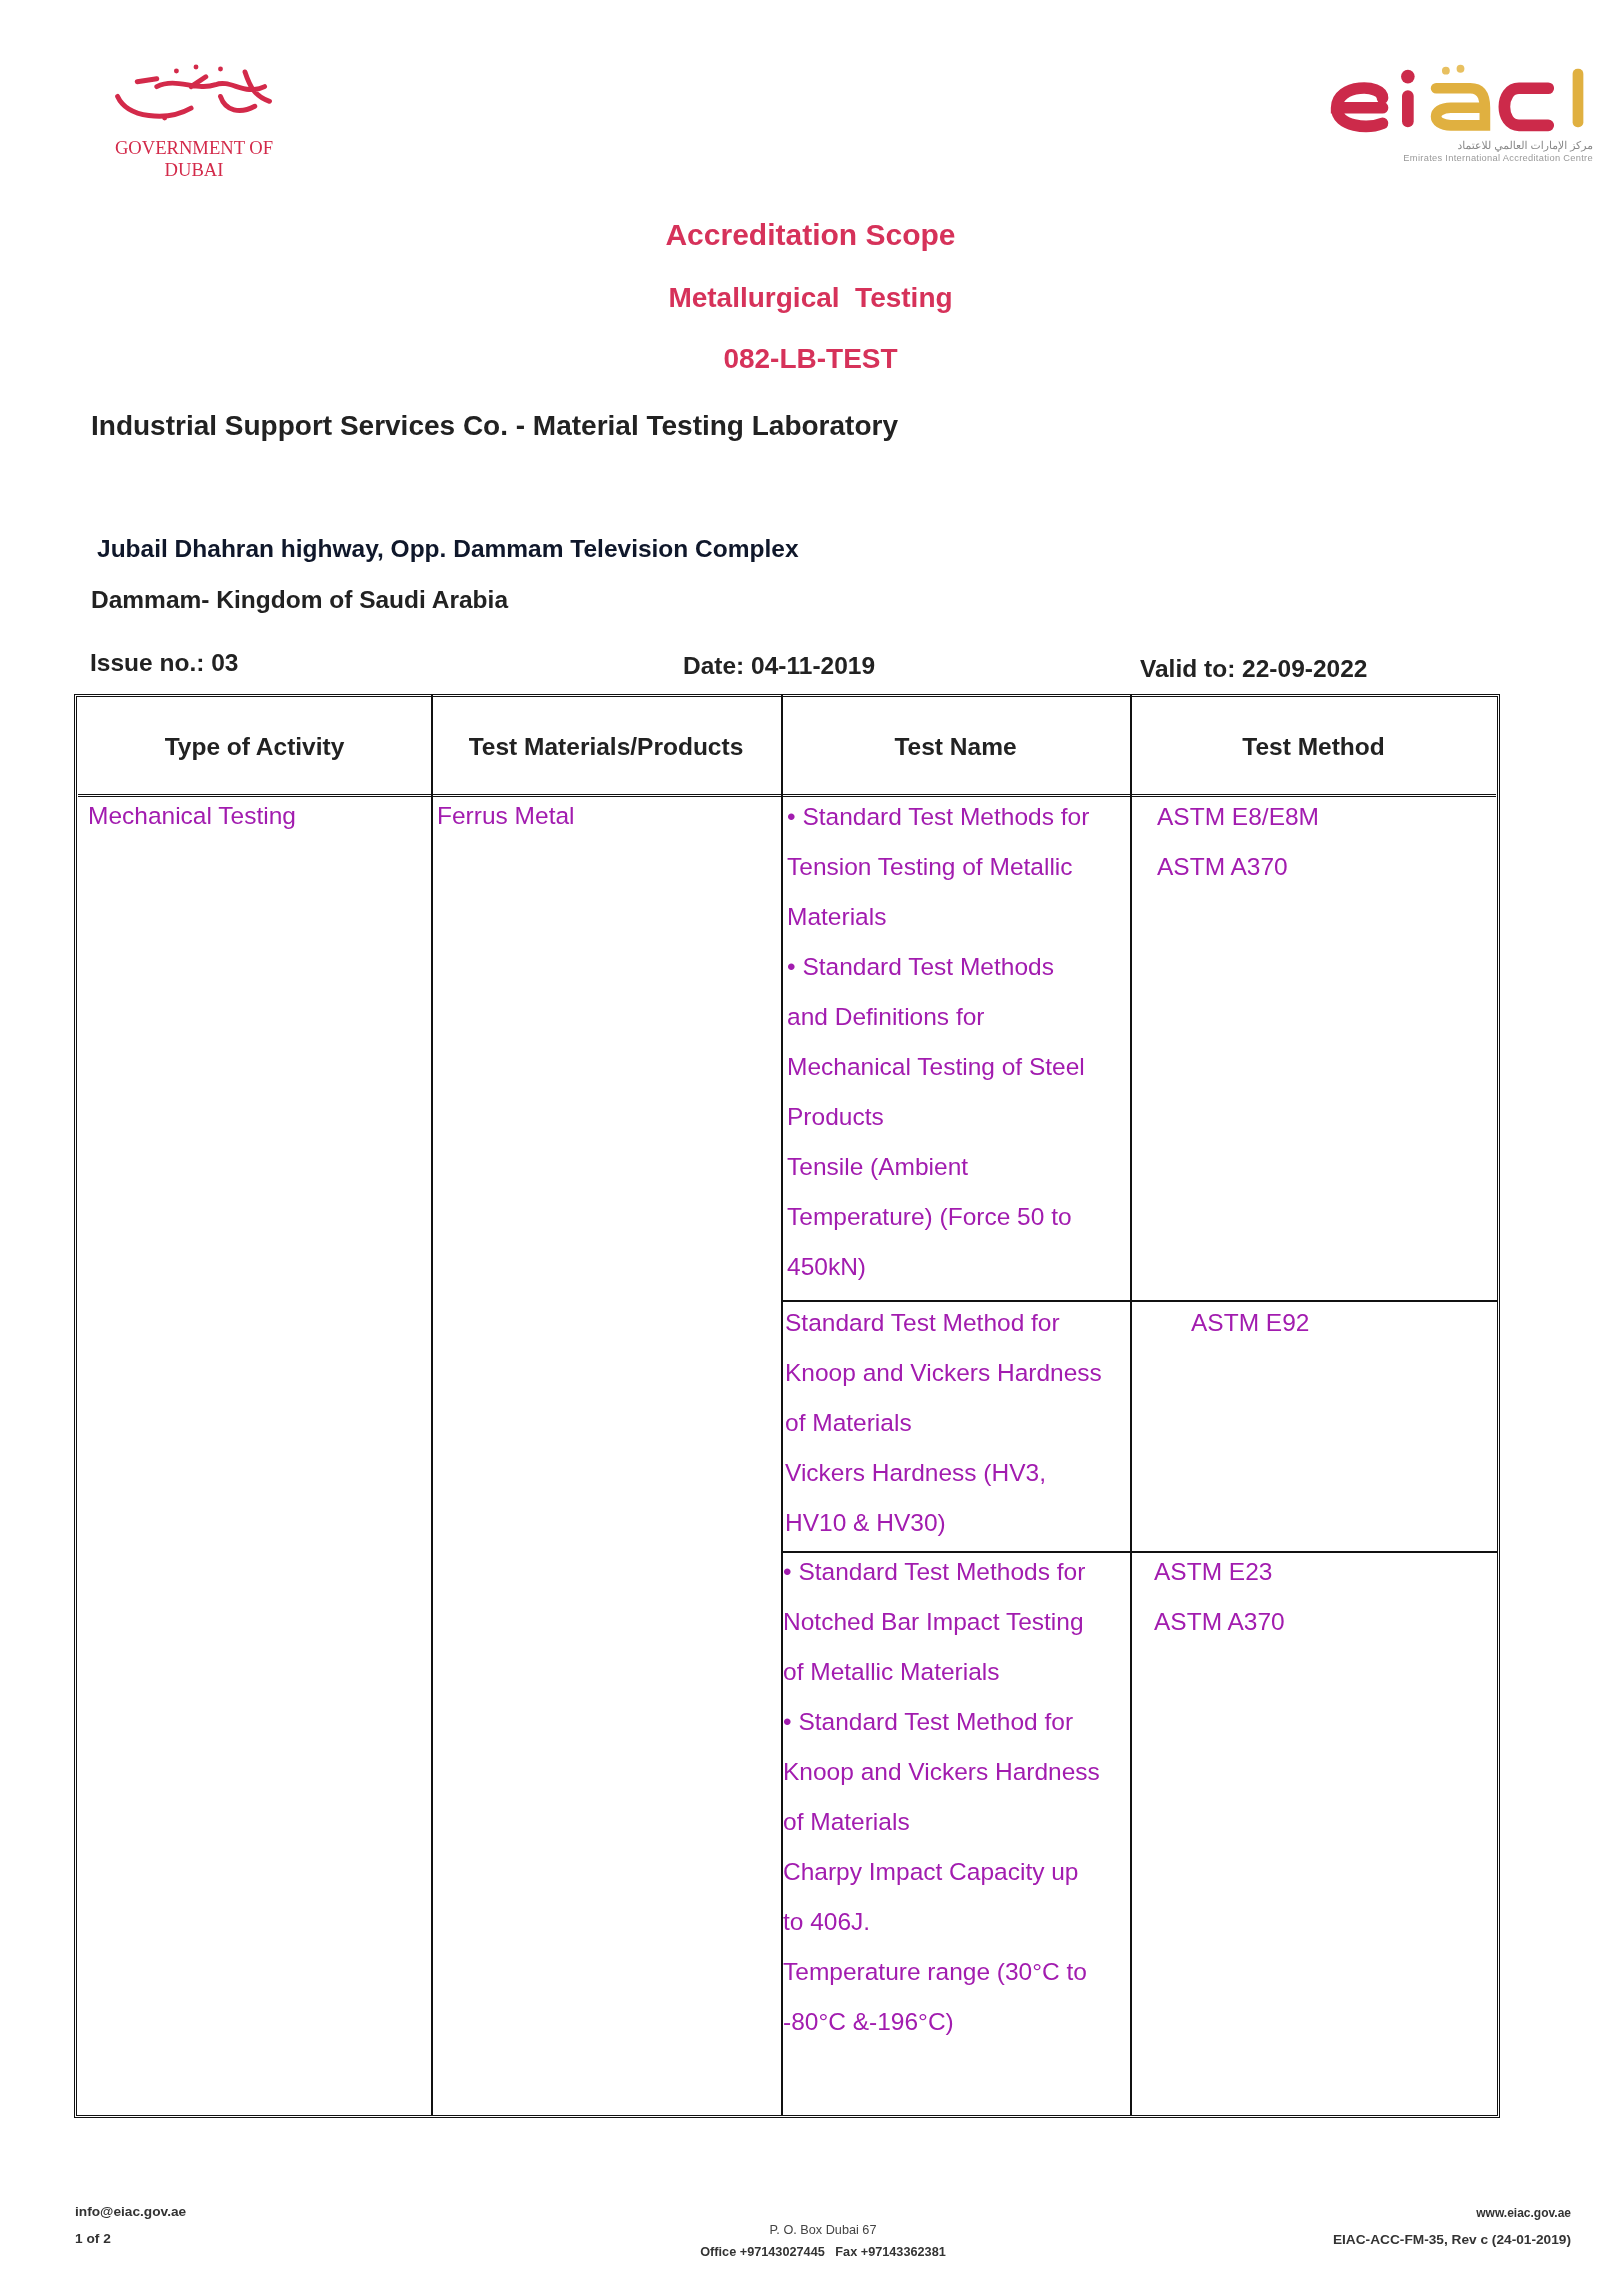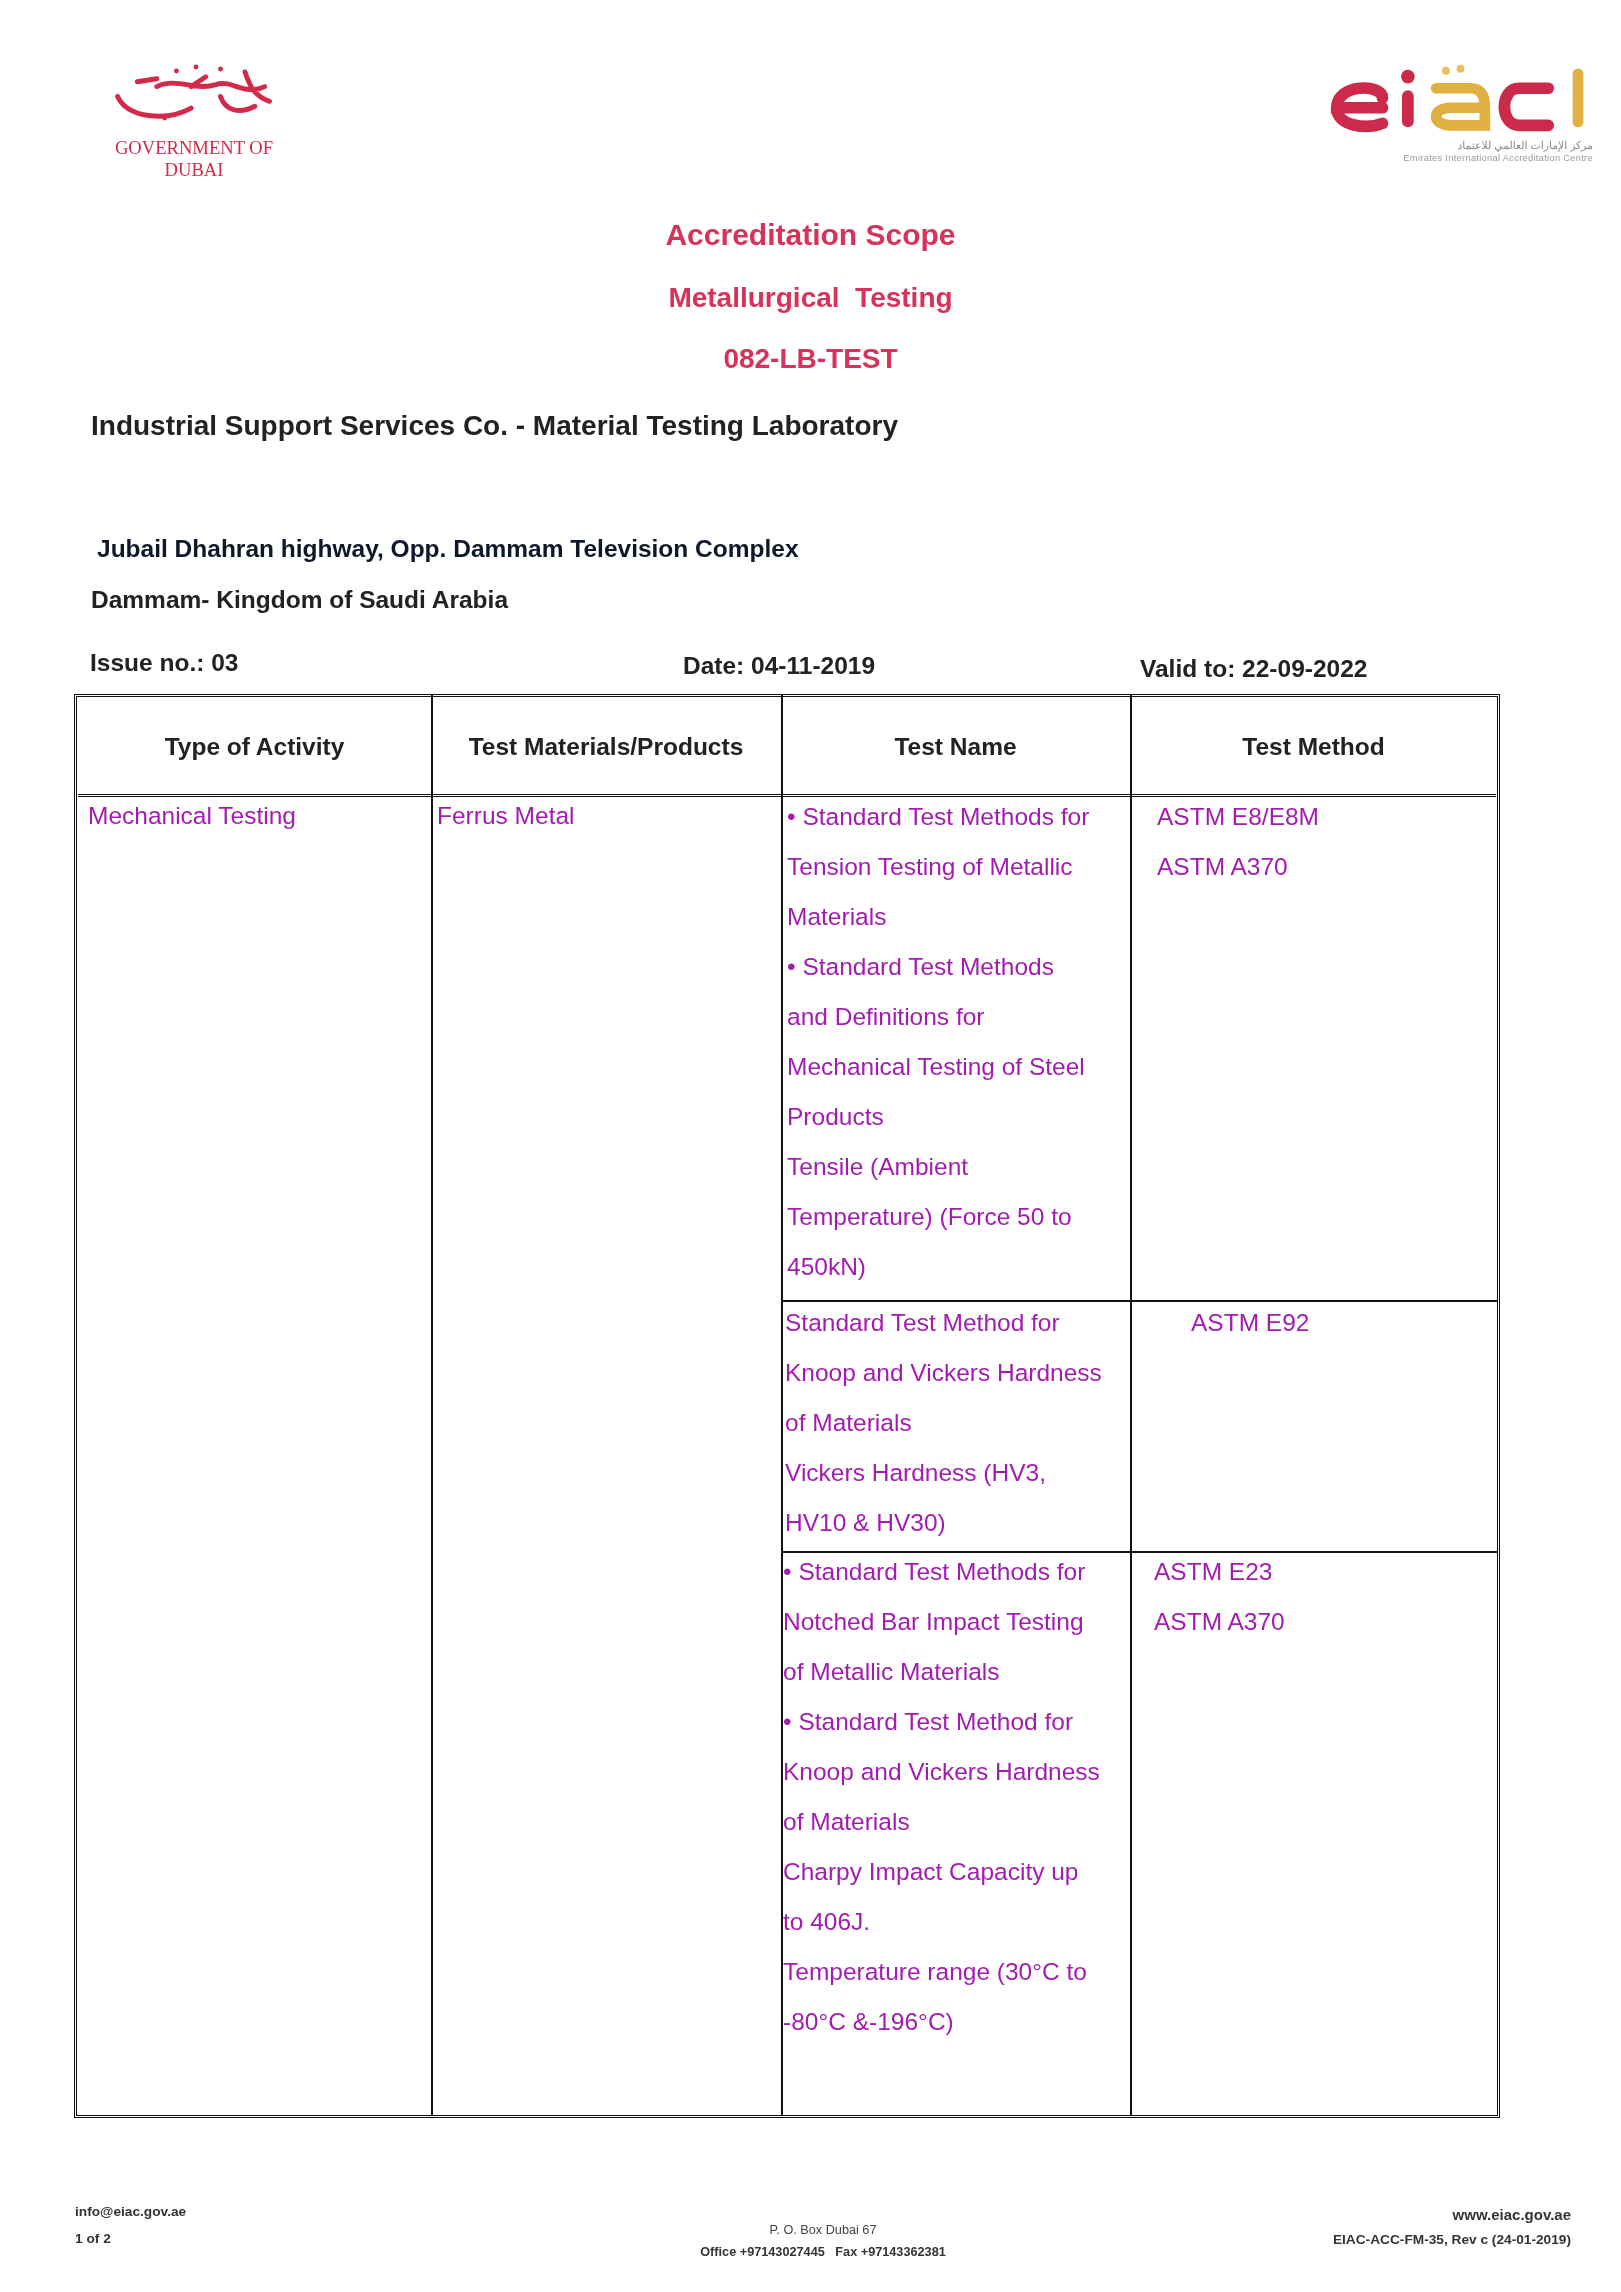--- a/index.html
+++ b/index.html
@@ -34,21 +34,21 @@
   .hline { position:absolute; height:0; border-top:2px solid #111; }
   .hdr { position:absolute; top:702px; height:90px; display:flex; align-items:center; justify-content:center;
          font-size:24.5px; font-weight:bold; color:#222; }
   .cell-text { position:absolute; font-size:24.5px; color:#a21caf; line-height:50px; white-space:pre-line; }
 
   
   #f-email { left:75px; top:2204px; font-size:13.7px; font-weight:bold; color:#333; }
   #f-page  { left:75px; top:2231px; font-size:13.7px; font-weight:bold; color:#333; }
   #f-pobox { left:637px; top:2223px; width:372px; text-align:center; font-size:12.7px; color:#444; }
   #f-office { left:637px; top:2245px; width:372px; text-align:center; font-size:12.7px; font-weight:bold; color:#333; }
-  #f-web { left:1274px; top:2206px; width:297px; text-align:right; font-size:15px; font-weight:bold; color:#333; }
+  #f-web { left:1274px; top:2206px; width:297px; text-align:right; font-size:12px; font-weight:bold; color:#333; }
   #f-form { left:1274px; top:2232px; width:297px; text-align:right; font-size:13.7px; font-weight:bold; color:#333; }
 </style>
 </head>
 <body>
 
 <div class="abs" id="gov-arabic">
   <svg width="196" height="71" viewBox="0 0 200 72">
     <path d="M20 40 C 30 62, 70 66, 95 52 M60 30 C 80 20, 100 35, 120 28 C 135 22, 150 40, 170 30 M150 15 C 155 30, 160 40, 175 45 M40 25 L60 22 M95 30 L110 20 M125 40 C 130 55, 145 58, 160 50" fill="none" stroke="#d32a4a" stroke-width="5" stroke-linecap="round"></path>
     <circle cx="80" cy="14" r="2.5" fill="#d32a4a"></circle>
       <circle cx="100" cy="10" r="2.5" fill="#d32a4a"></circle>

